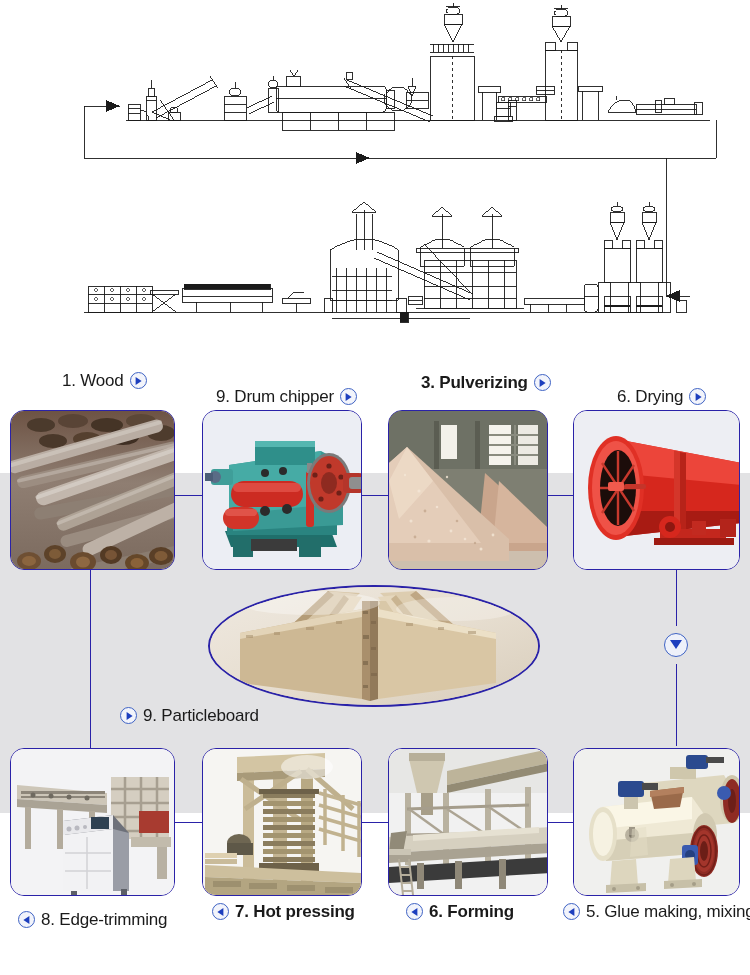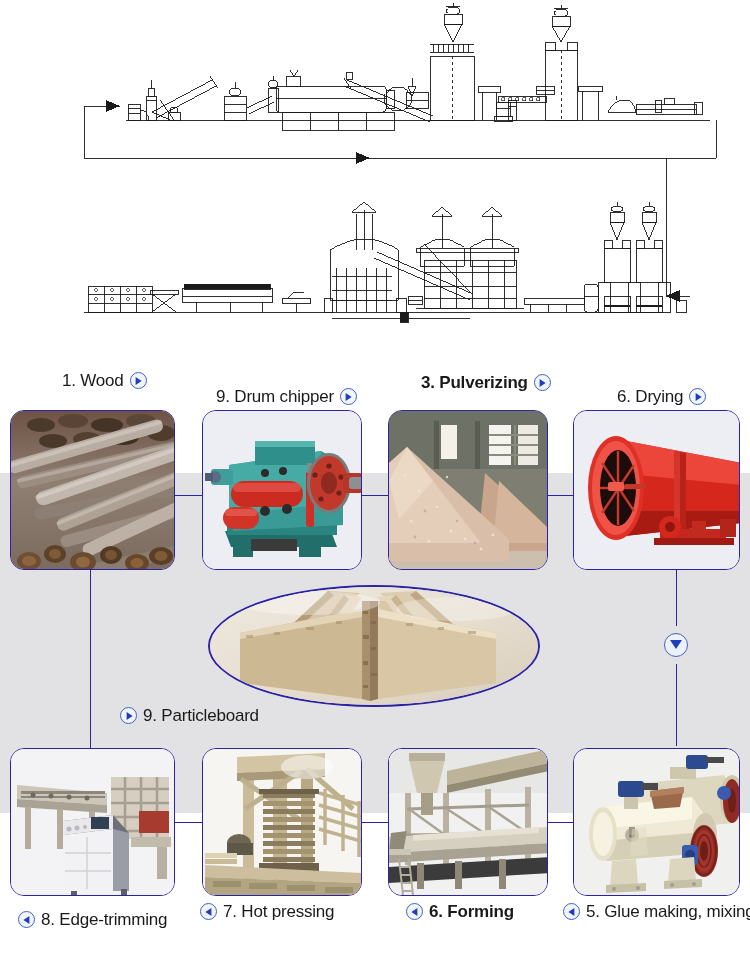--- a/index.html
+++ b/index.html
@@ -947,21 +947,21 @@
             <circle cx="120" cy="135" r="2"></circle>
         </g>
       </svg>
     </div>
   </div>
 
   <div class="lbl" style="left:18px; top:903px;margin-top:8px;">
     <span class="arrow-ico left"></span>
     <span class="lbl-text">8. Edge-trimming</span>
   </div>
-  <div class="lbl" style="left:200px; top:903px;">
+  <div class="lbl" style="left:212px; top:903px;font-weight:bold;">
     <span class="arrow-ico left"></span>
     <span class="lbl-text">7. Hot pressing</span>
   </div>
   <div class="lbl" style="left:406px; top:903px;font-weight:bold;">
     <span class="arrow-ico left"></span>
     <span class="lbl-text">6. Forming</span>
   </div>
   <div class="lbl" style="left:563px; top:903px;">
     <span class="arrow-ico left"></span>
     <span class="lbl-text">5. Glue making, mixing</span>

